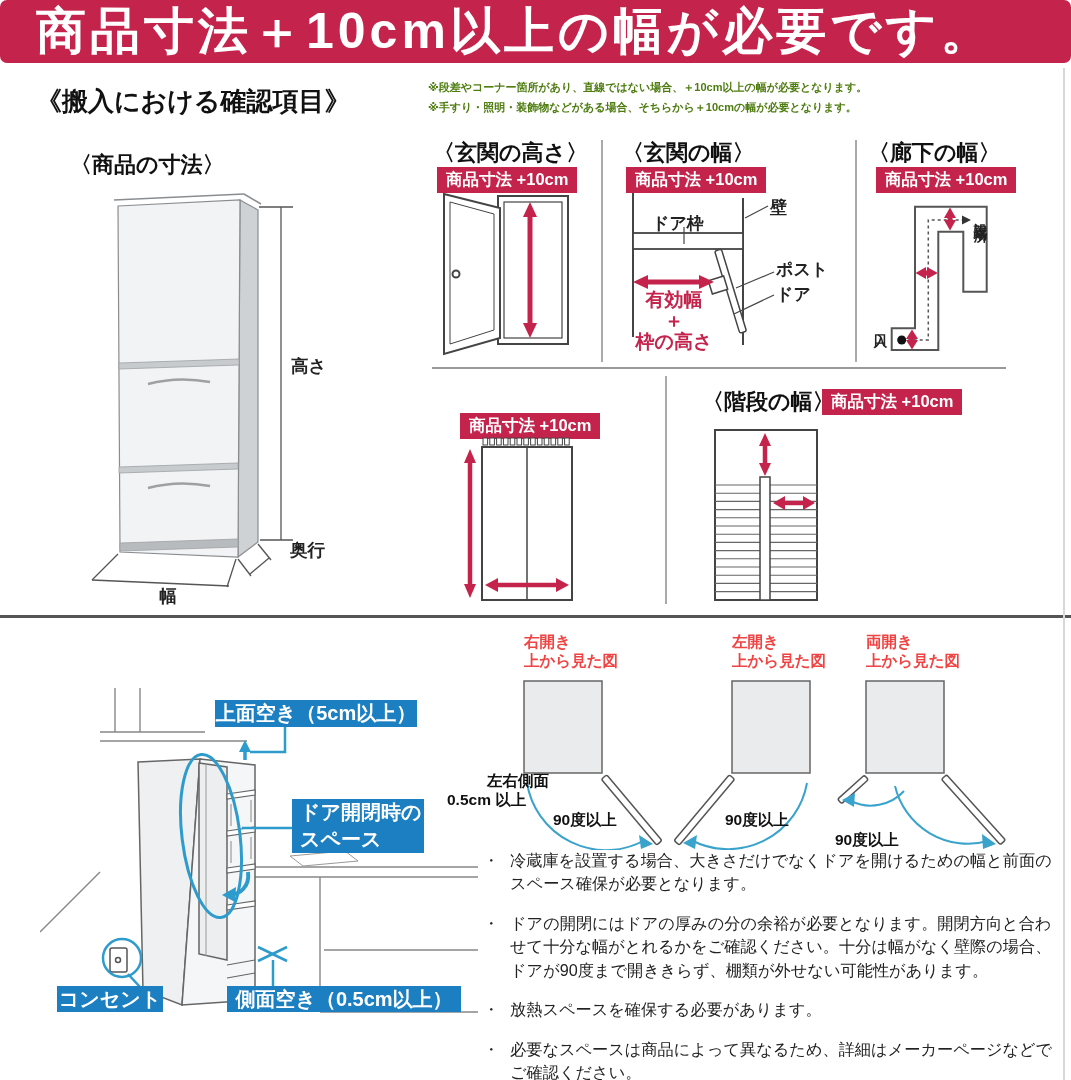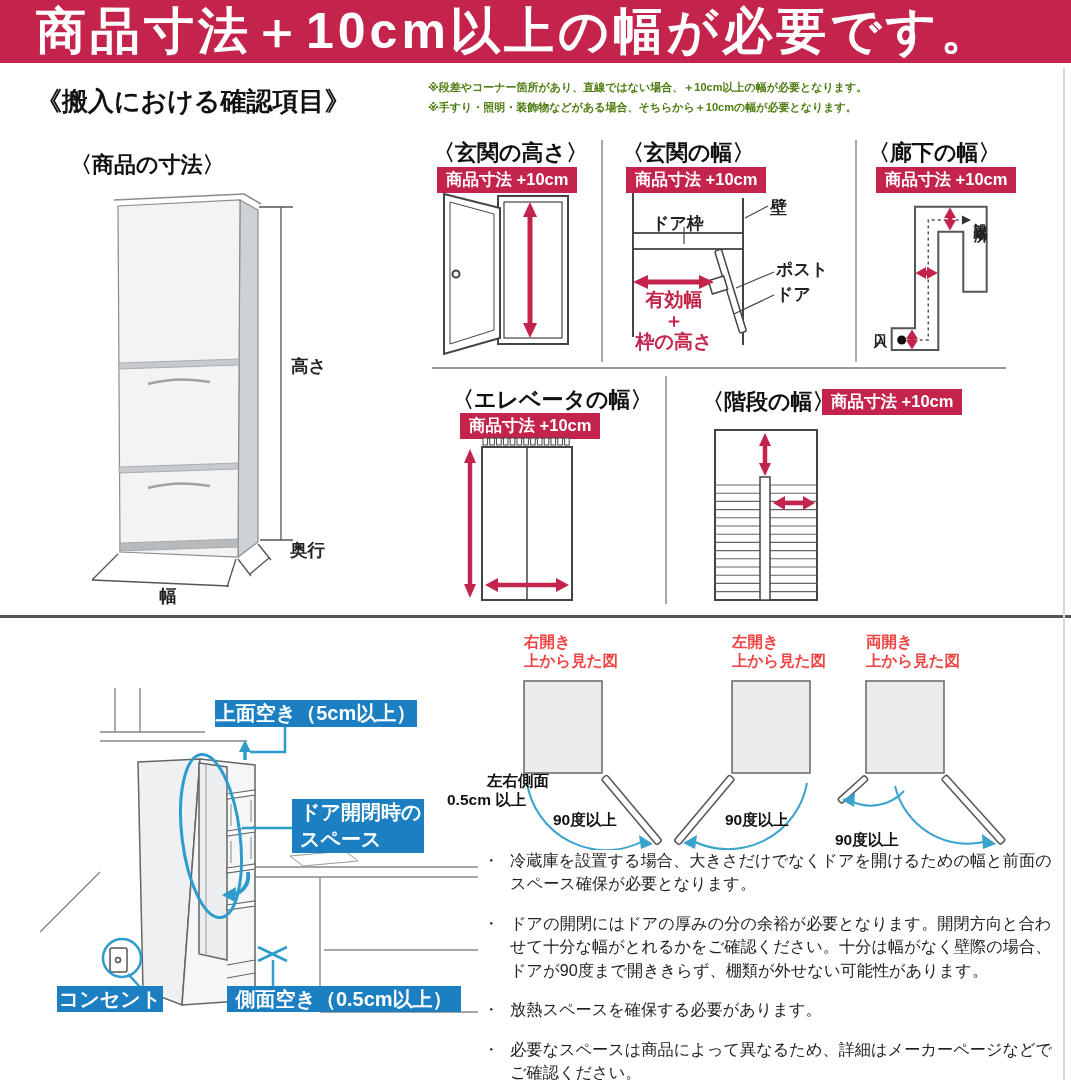--- a/index.html
+++ b/index.html
@@ -1,20 +1,20 @@
 <!DOCTYPE html>
 <html><head>
 <meta charset="utf-8">
 <style>
   html,body{margin:0;padding:0;background:#fff;}
   .page{position:relative;width:1071px;height:1080px;background:#fff;overflow:hidden;
         font-family:"Liberation Sans","DejaVu Sans",sans-serif;color:#1a1a1a;}
   .abs{position:absolute;}
   
-  .banner{left:0;top:0;width:1071px;height:63px;background:#c4244c;display:flex;align-items:center;}
+  .banner{left:0;top:0;width:1071px;height:63px;background:#c4244c;display:flex;align-items:center;border-radius:7px;}
   .banner-text{color:#fff;font-weight:bold;font-size:50px;letter-spacing:4px;white-space:nowrap;padding-left:36px;line-height:63px;}
   
   .h-major{font-size:26px;font-weight:bold;color:#111;white-space:nowrap;}
   .h-minor{font-size:22px;font-weight:bold;color:#111;white-space:nowrap;}
   .note{font-size:11px;font-weight:600;color:#4d7c0f;white-space:nowrap;}
   .badge{background:#c4244c;color:#fff;font-weight:bold;font-size:16.5px;height:26px;
          display:inline-flex;align-items:center;padding:0 9px;white-space:nowrap;}
   .dim-label{font-size:17.5px;font-weight:600;color:#222;white-space:nowrap;}
   .small-label{font-size:17px;font-weight:600;color:#222;white-space:nowrap;}
   .red-label{font-size:19px;font-weight:bold;color:#c4244c;text-align:center;white-space:nowrap;}
@@ -142,21 +142,20 @@
       <polygon points="55.5,143 66,137 66,149" stroke="none"></polygon>
       <polygon points="77.8,143 67,137 67,149" stroke="none"></polygon>
       <line x1="52" y1="207" x2="52" y2="212" stroke-width="5"></line>
       <polygon points="52,199.5 46,209 58,209" stroke="none"></polygon>
       <polygon points="52,219.5 46,210 58,210" stroke="none"></polygon>
     </g>
   </svg>
   <div class="abs v-text" style="left:971px;top:212px;height:78px;">設置場所</div>
   <div class="abs v-text" style="left:871px;top:323px;height:44px;">入口</div>
 
-  <div class="abs h-minor" style="left:452px;top:385px;">〈エレベータの幅〉</div>
   <div class="abs badge" style="left:460px;top:413px;">商品寸法 +10cm</div>
   <svg class="abs" style="left:430px;top:380px;" width="240" height="230" viewBox="0 0 240 230">
     <g fill="#fff" stroke="#444">
       <rect x="53" y="58" width="4.6" height="7" stroke-width="1"></rect>
         <rect x="59.8" y="58" width="4.6" height="7" stroke-width="1"></rect>
       <rect x="66.6" y="58" width="4.6" height="7" stroke-width="1"></rect>
         <rect x="73.4" y="58" width="4.6" height="7" stroke-width="1"></rect>
       <rect x="80.2" y="58" width="4.6" height="7" stroke-width="1"></rect>
         <rect x="87" y="58" width="4.6" height="7" stroke-width="1"></rect>
       <rect x="93.8" y="58" width="4.6" height="7" stroke-width="1"></rect>

